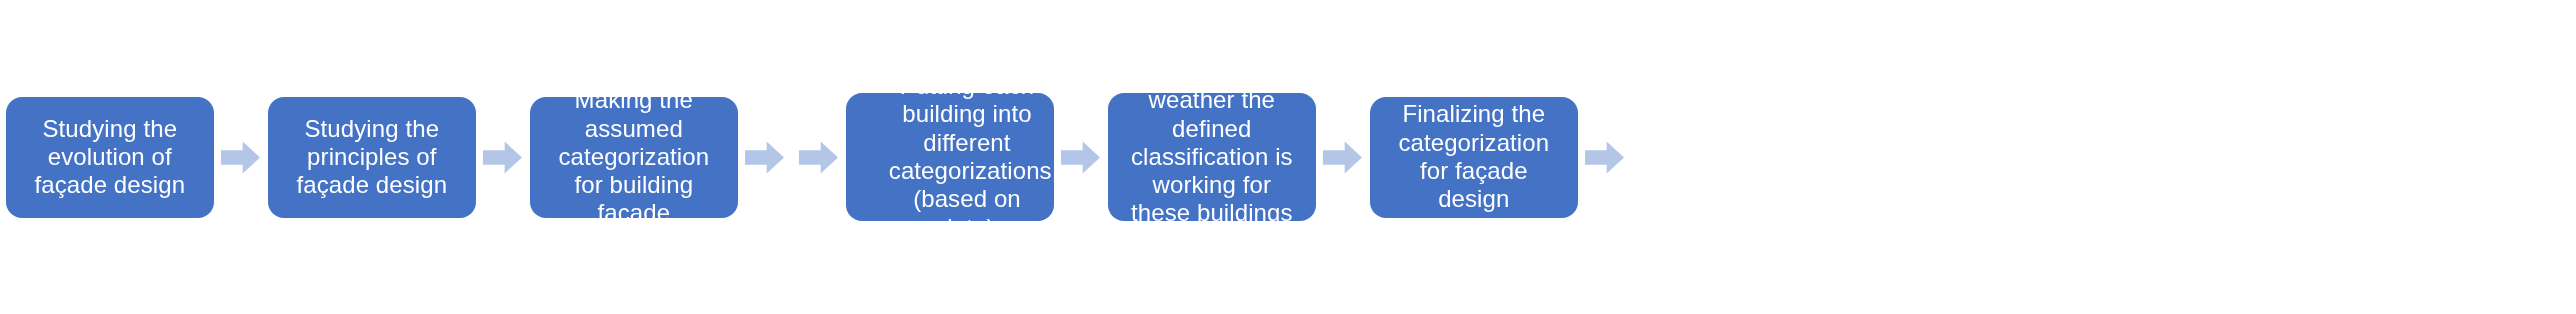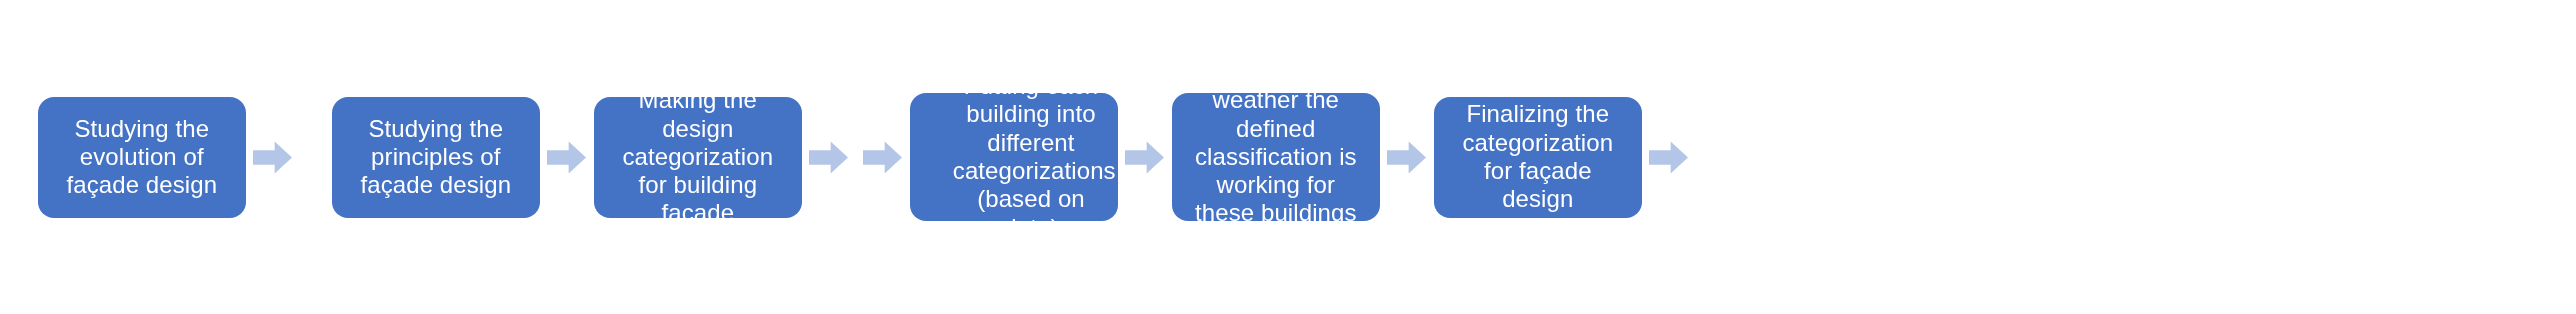--- a/index.html
+++ b/index.html
@@ -43,21 +43,21 @@
     font-size: 24px;
     line-height: 1.18;
     font-weight: 400;
     letter-spacing: 0.1px;
     white-space: pre-line;
     text-align: center;
     width: 100%;
   }
 
   
-  .h-3 { height: 121px; margin-left: 32px; }
+  .h-3 { height: 121px; }
   .h-4 { height: 121px; }
   .h-5 { height: 121px; }
   .h-6 { height: 128px; padding-left: 43px; }
   .h-7 { height: 128px; }
 
   .arrow-cell {
     flex: 0 0 auto;
     width: 54px;
     display: flex;
     align-items: center;
@@ -97,21 +97,21 @@
   </div>
 
   <div class="arrow-cell">
     <svg class="block-arrow" viewBox="0 0 54 48">
       <path d="M0 14 L30 14 L30 2 L54 24 L30 46 L30 34 L0 34 Z"></path>
     </svg>
   </div>
 
   <div class="step-box h-5">
     <div class="step-label">Making the
-design
+assumed
 categorization
 for building
 façade</div>
   </div>
 
   <div class="arrow-cell">
     <svg class="block-arrow" viewBox="0 0 54 48">
       <path d="M0 14 L30 14 L30 2 L54 24 L30 46 L30 34 L0 34 Z"></path>
     </svg>
   </div>

